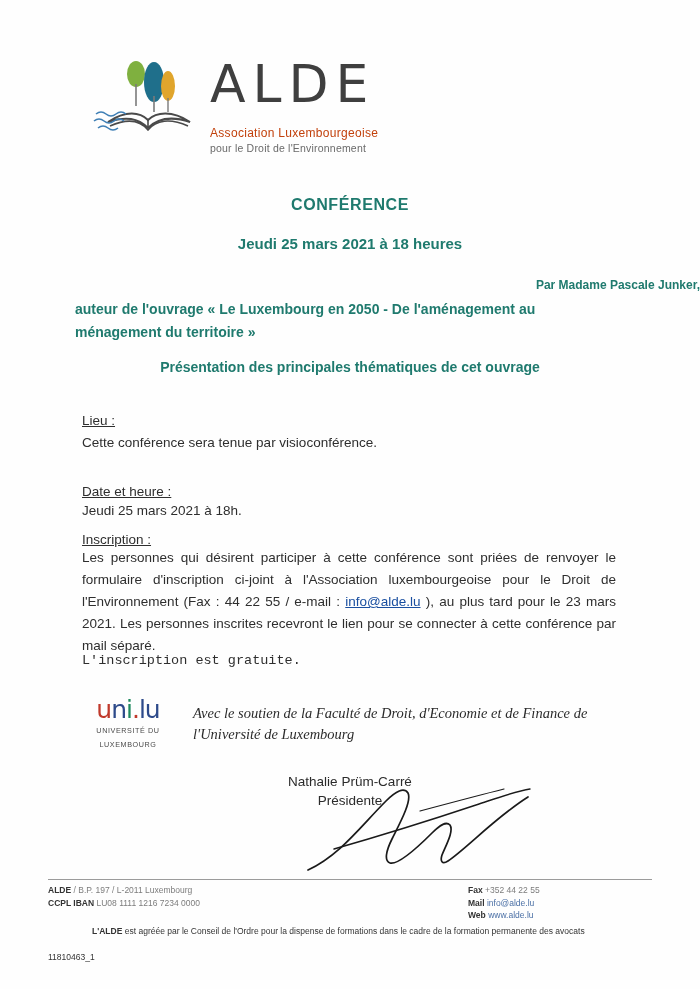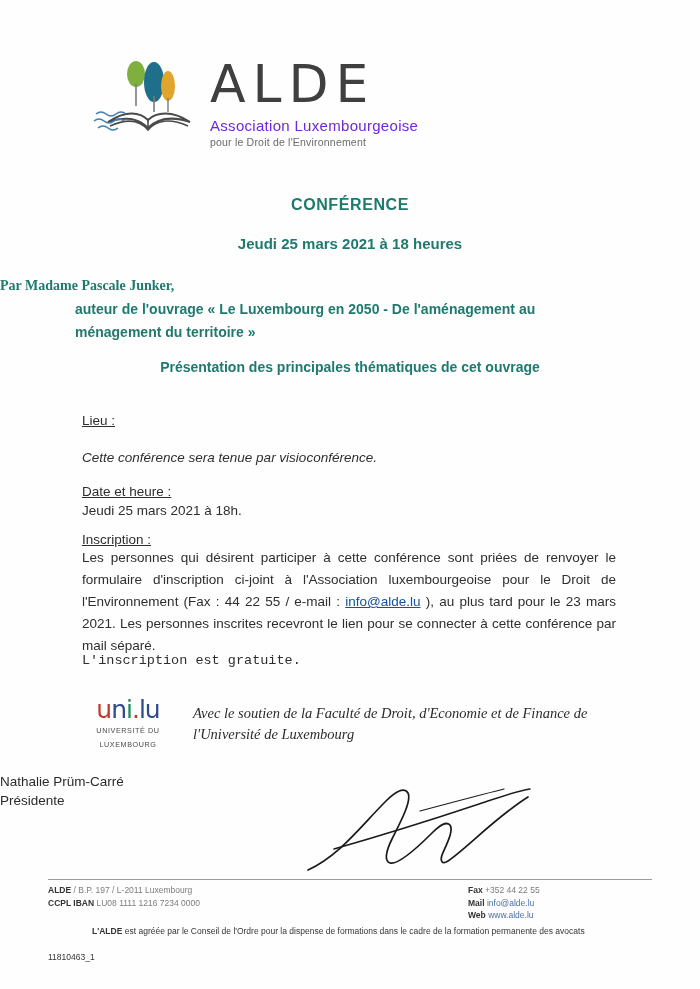--- a/index.html
+++ b/index.html
@@ -47,24 +47,24 @@
   .logo-alde {
     font-family: "DejaVu Sans", sans-serif;
     font-size: 52px;
     letter-spacing: 7px;
     color: #3f3f3f;
     line-height: 1;
     font-weight: 400;
   }
   .logo-sub1 {
     font-family: "Liberation Sans", sans-serif;
-    font-size: 15px;
-    color: #6d28d9;
+    font-size: 12px;
+    color: #c2410c;
     letter-spacing: 0.3px;
-    margin-top: 7px;
+    margin-top: 16px;
   }
   .logo-sub2 {
     font-family: "Liberation Sans", sans-serif;
     font-size: 10.5px;
     color: #6a6a6a;
     letter-spacing: 0.2px;
     margin-top: 2px;
   }
 
   
@@ -85,24 +85,23 @@
     left: 0; right: 0;
     top: 235px;
     text-align: center;
     font-size: 15px;
     font-weight: bold;
   }
   .conf-author {
     position: absolute;
     left: 0; right: 0;
     top: 278px;
-    text-align: left;
-    font-size: 14px;
-    font-weight: bold;
-    font-family: Liberation Serif, serif;
+    text-align: right;
+    font-size: 12px;
+    font-weight: bold;
   }
   .conf-book {
     position: absolute;
     left: 75px;
     width: 550px;
     top: 298px;
     font-size: 14px;
     font-weight: bold;
     line-height: 23px;
   }
@@ -122,21 +121,21 @@
     width: 530px;
     font-size: 13.5px;
     line-height: 22px;
     color: #2e2e2e;
   }
   .label-u {
     text-decoration: underline;
     text-align: center;
   }
   .sec-lieu { top: 410px; }
-  .sec-lieu-body { top: 447px; font-style: italic; }
+  .sec-lieu-body { top: 432px; }
   .sec-date { top: 481px; }
   .sec-date-body { top: 500px; }
   .sec-insc { top: 529px; }
   .sec-insc-body {
     top: 547px;
     text-align: justify;
     width: 534px;
   }
   .sec-gratuit { top: 650px; font-family: Liberation Mono, monospace; }
   .link {
@@ -181,21 +180,21 @@
     font-style: italic;
     font-size: 14.5px;
     line-height: 21px;
     color: #2b2b2b;
   }
 
   .signer {
     position: absolute;
     left: 0; right: 0;
     top: 772px;
-    text-align: left;
+    text-align: center;
     font-size: 13.5px;
     line-height: 19px;
     color: #2b2b2b;
   }
   .signature-svg {
     position: absolute;
     left: 300px;
     top: 775px;
     width: 280px;
     height: 110px;

